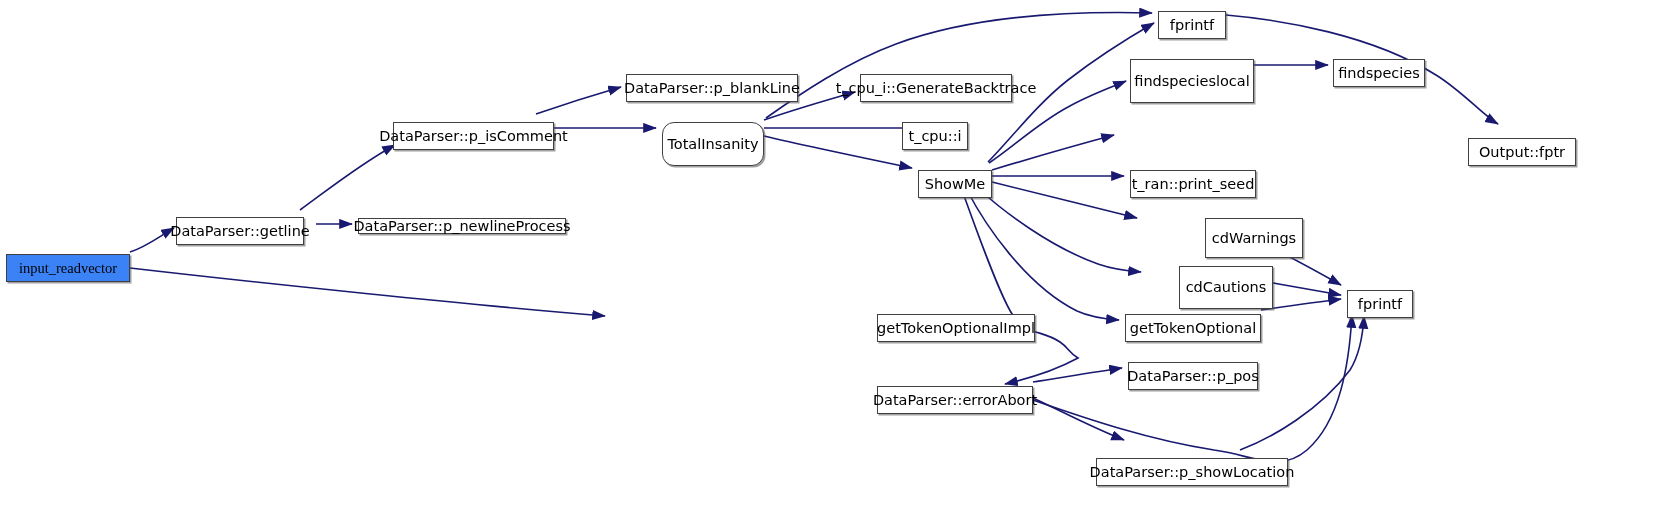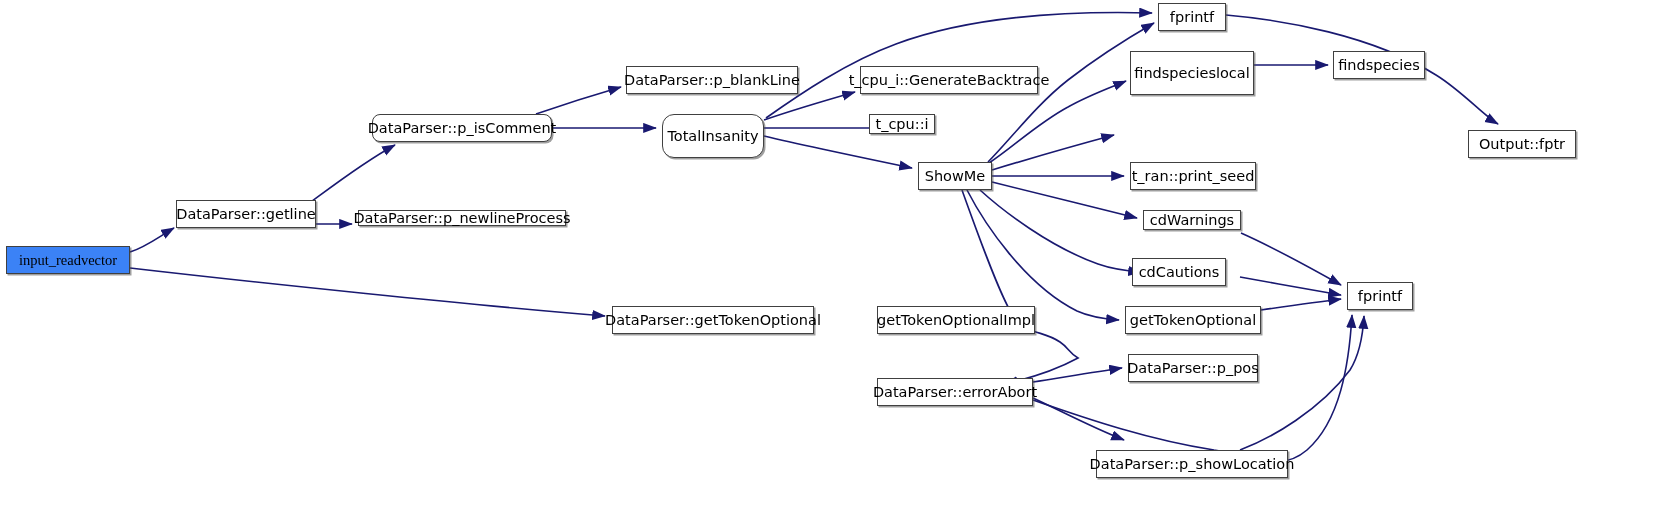--- a/index.html
+++ b/index.html
@@ -39,20 +39,21 @@
     font-size: 14.5px;
     line-height: 1.12;
     display: flex;
     align-items: center;
     justify-content: center;
     text-align: left;
     white-space: pre;
     box-shadow: 1.5px 1.5px 0 0 rgba(80,80,80,0.55);
     cursor: pointer;
     user-select: none;
+    margin-top: 8px;
   }
   .node.highlight {
     background: #3b82f6;
     font-family: Liberation Serif, serif;
   }
   .node .label {
     display: block;
     padding: 0 6px;
   }
 </style>
@@ -91,36 +92,35 @@
         <path d="M1240,277 C1273,283 1312,290 1341,295" fill="none" stroke="#191970" stroke-width="1.6" marker-end="url(#arrow)"></path>
         <path d="M1261,310 C1289,306 1317,302 1341,299" fill="none" stroke="#191970" stroke-width="1.6" marker-end="url(#arrow)"></path>
         <path d="M1033,382 C1059,378 1094,372 1122,368" fill="none" stroke="#191970" stroke-width="1.6" marker-end="url(#arrow)"></path>
         <path d="M1033,398 C1059,410 1093,428 1124,440" fill="none" stroke="#191970" stroke-width="1.6" marker-end="url(#arrow)"></path>
         <path d="M1033,400 C1090,420 1150,440 1214,450 1253,455 1279,474 1307,450 1340,421 1349,365 1352,315" fill="none" stroke="#191970" stroke-width="1.6" marker-end="url(#arrow)"></path>
         <path d="M1240,450 C1272,438 1320,410 1350,370 1360,354 1363,333 1364,316" fill="none" stroke="#191970" stroke-width="1.6" marker-end="url(#arrow)"></path>
       </g>
   </svg>
   <div id="node-layer">
       <div class="node highlight" style="left: 6px; top: 246px; width: 124px; height: 28px;"><span class="label">input_readvector</span></div>
-      <div class="node" style="left: 176px; top: 200px; width: 140px; height: 28px;"><span class="label">DataParser::getline</span></div>
+      <div class="node" style="left: 176px; top: 209px; width: 128px; height: 28px;"><span class="label">DataParser::getline</span></div>
       <div class="node" style="left: 358px; top: 210px; width: 208px; height: 16px;"><span class="label">DataParser::p_newlineProcess</span></div>
-      <div class="node" style="left: 372px; top: 114px; width: 180px; height: 28px; border-radius: 8px;"><span class="label">DataParser::p_isComment</span></div>
+      <div class="node" style="left: 393px; top: 114px; width: 161px; height: 28px;"><span class="label">DataParser::p_isComment</span></div>
       <div class="node" style="left: 626px; top: 66px; width: 172px; height: 28px;"><span class="label">DataParser::p_blankLine</span></div>
       <div class="node" style="left: 662px; top: 114px; width: 102px; height: 44px; border-radius: 12px;"><span class="label">TotalInsanity</span></div>
-      <div class="node" style="left: 860px; top: 66px; width: 178px; height: 28px;"><span class="label">t_cpu_i::GenerateBacktrace</span></div>
-      <div class="node" style="left: 869px; top: 114px; width: 66px; height: 20px;"><span class="label">t_cpu::i</span></div>
+      <div class="node" style="left: 860px; top: 66px; width: 152px; height: 28px;"><span class="label">t_cpu_i::GenerateBacktrace</span></div>
+      <div class="node" style="left: 902px; top: 114px; width: 66px; height: 28px;"><span class="label">t_cpu::i</span></div>
       <div class="node" style="left: 918px; top: 162px; width: 74px; height: 28px;"><span class="label">ShowMe</span></div>
       <div class="node" style="left: 1158px; top: 3px; width: 68px; height: 28px;"><span class="label">fprintf</span></div>
       <div class="node" style="left: 1130px; top: 51px; width: 124px; height: 44px;"><span class="label">findspecieslocal</span></div>
       <div class="node" style="left: 1333px; top: 51px; width: 92px; height: 28px;"><span class="label">findspecies</span></div>
       <div class="node" style="left: 1130px; top: 162px; width: 126px; height: 28px;"><span class="label">t_ran::print_seed</span></div>
-      <div class="node" style="left: 1143px; top: 210px; width: 98px; height: 20px;"><span class="label">cdWarnings</span></div>
-      <div class="node" style="left: 1132px; top: 258px; width: 94px; height: 28px;"><span class="label">cdCautions</span></div>
+      <div class="node" style="left: 1205px; top: 210px; width: 98px; height: 40px;"><span class="label">cdWarnings</span></div>
+      <div class="node" style="left: 1179px; top: 258px; width: 94px; height: 43px;"><span class="label">cdCautions</span></div>
       <div class="node" style="left: 1125px; top: 306px; width: 136px; height: 28px;"><span class="label">getTokenOptional</span></div>
       <div class="node" style="left: 1128px; top: 354px; width: 130px; height: 28px;"><span class="label">DataParser::p_pos</span></div>
-      <div class="node" style="left: 612px; top: 306px; width: 202px; height: 28px;"><span class="label">DataParser::getTokenOptional</span></div>
       <div class="node" style="left: 877px; top: 306px; width: 158px; height: 28px;"><span class="label">getTokenOptionalImpl</span></div>
       <div class="node" style="left: 877px; top: 378px; width: 156px; height: 28px;"><span class="label">DataParser::errorAbort</span></div>
       <div class="node" style="left: 1096px; top: 450px; width: 192px; height: 28px;"><span class="label">DataParser::p_showLocation</span></div>
       <div class="node" style="left: 1347px; top: 282px; width: 66px; height: 28px;"><span class="label">fprintf</span></div>
       <div class="node" style="left: 1468px; top: 130px; width: 108px; height: 28px;"><span class="label">Output::fptr</span></div>
     </div>
 </div>
 
 </body></html>

